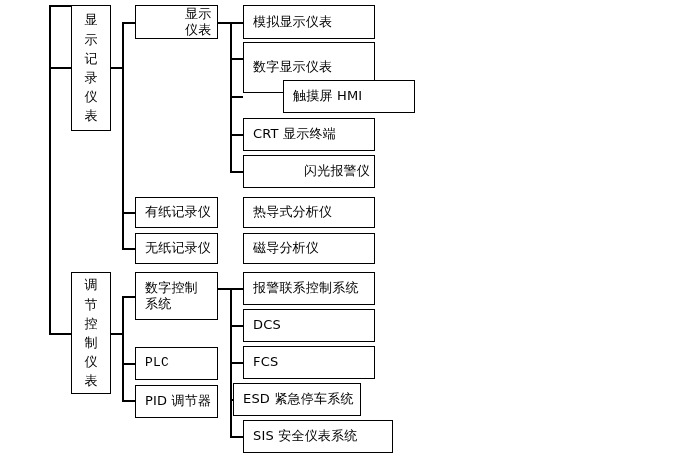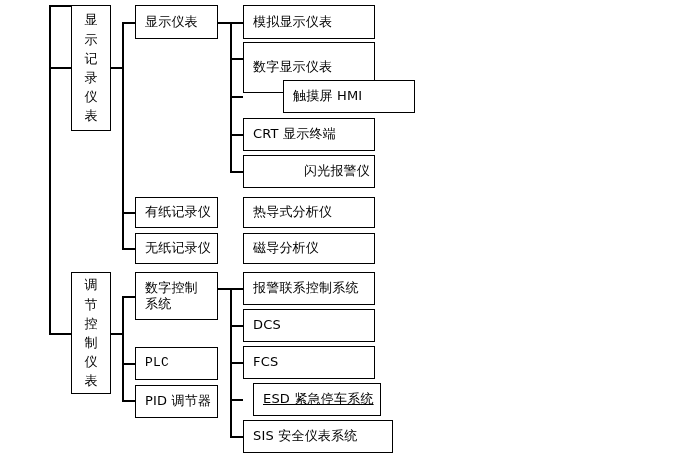--- a/index.html
+++ b/index.html
@@ -107,21 +107,21 @@
 
   <div class="node vertical" style="left:71px; top:272px; width:40px; height:122px;">
     <span class="label">调
 节
 控
 制
 仪
 表</span>
   </div>
 
-  <div class="node" style="left:135px; top:5px; width:83px; height:34px;">
+  <div class="node" style="left:135px; top:5px; width:83px; height:34px;padding-left:40px;">
     <span class="label">显示仪表</span>
   </div>
 
   <div class="node" style="left:135px; top:197px; width:83px; height:31px;">
     <span class="label">有纸记录仪</span>
   </div>
 
   <div class="node" style="left:135px; top:233px; width:83px; height:31px;">
     <span class="label">无纸记录仪</span>
   </div>
@@ -172,21 +172,21 @@
   </div>
 
   <div class="node" style="left:243px; top:309px; width:132px; height:33px;align-items:center;">
     <span class="label">DCS</span>
   </div>
 
   <div class="node" style="left:243px; top:346px; width:132px; height:33px;">
     <span class="label">FCS</span>
   </div>
 
-  <div class="node" style="left:253px; top:383px; width:128px; height:33px;text-decoration:underline;">
+  <div class="node" style="left:233px; top:383px; width:128px; height:33px;">
     <span class="label">ESD 紧急停车系统</span>
   </div>
 
   <div class="node" style="left:243px; top:420px; width:150px; height:33px;">
     <span class="label">SIS 安全仪表系统</span>
   </div>
 
 </div>
 
 </body></html>

